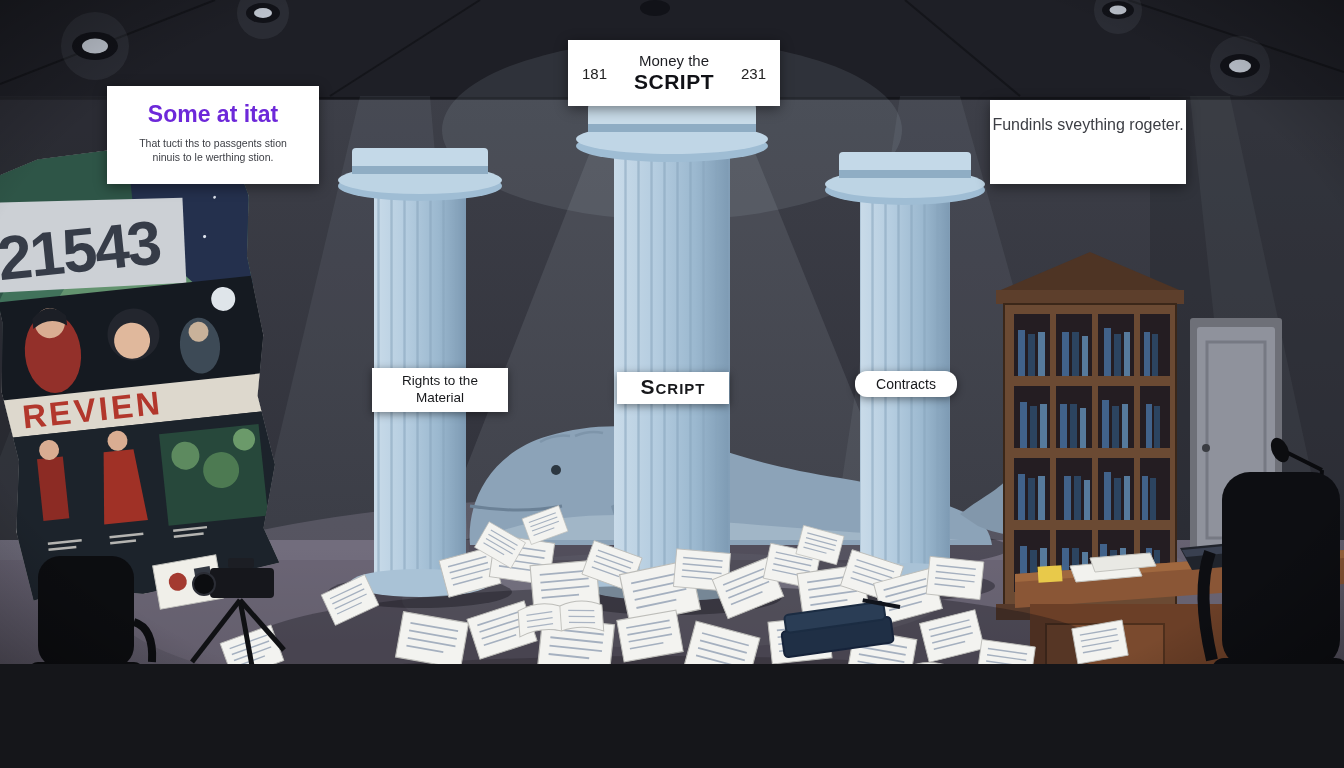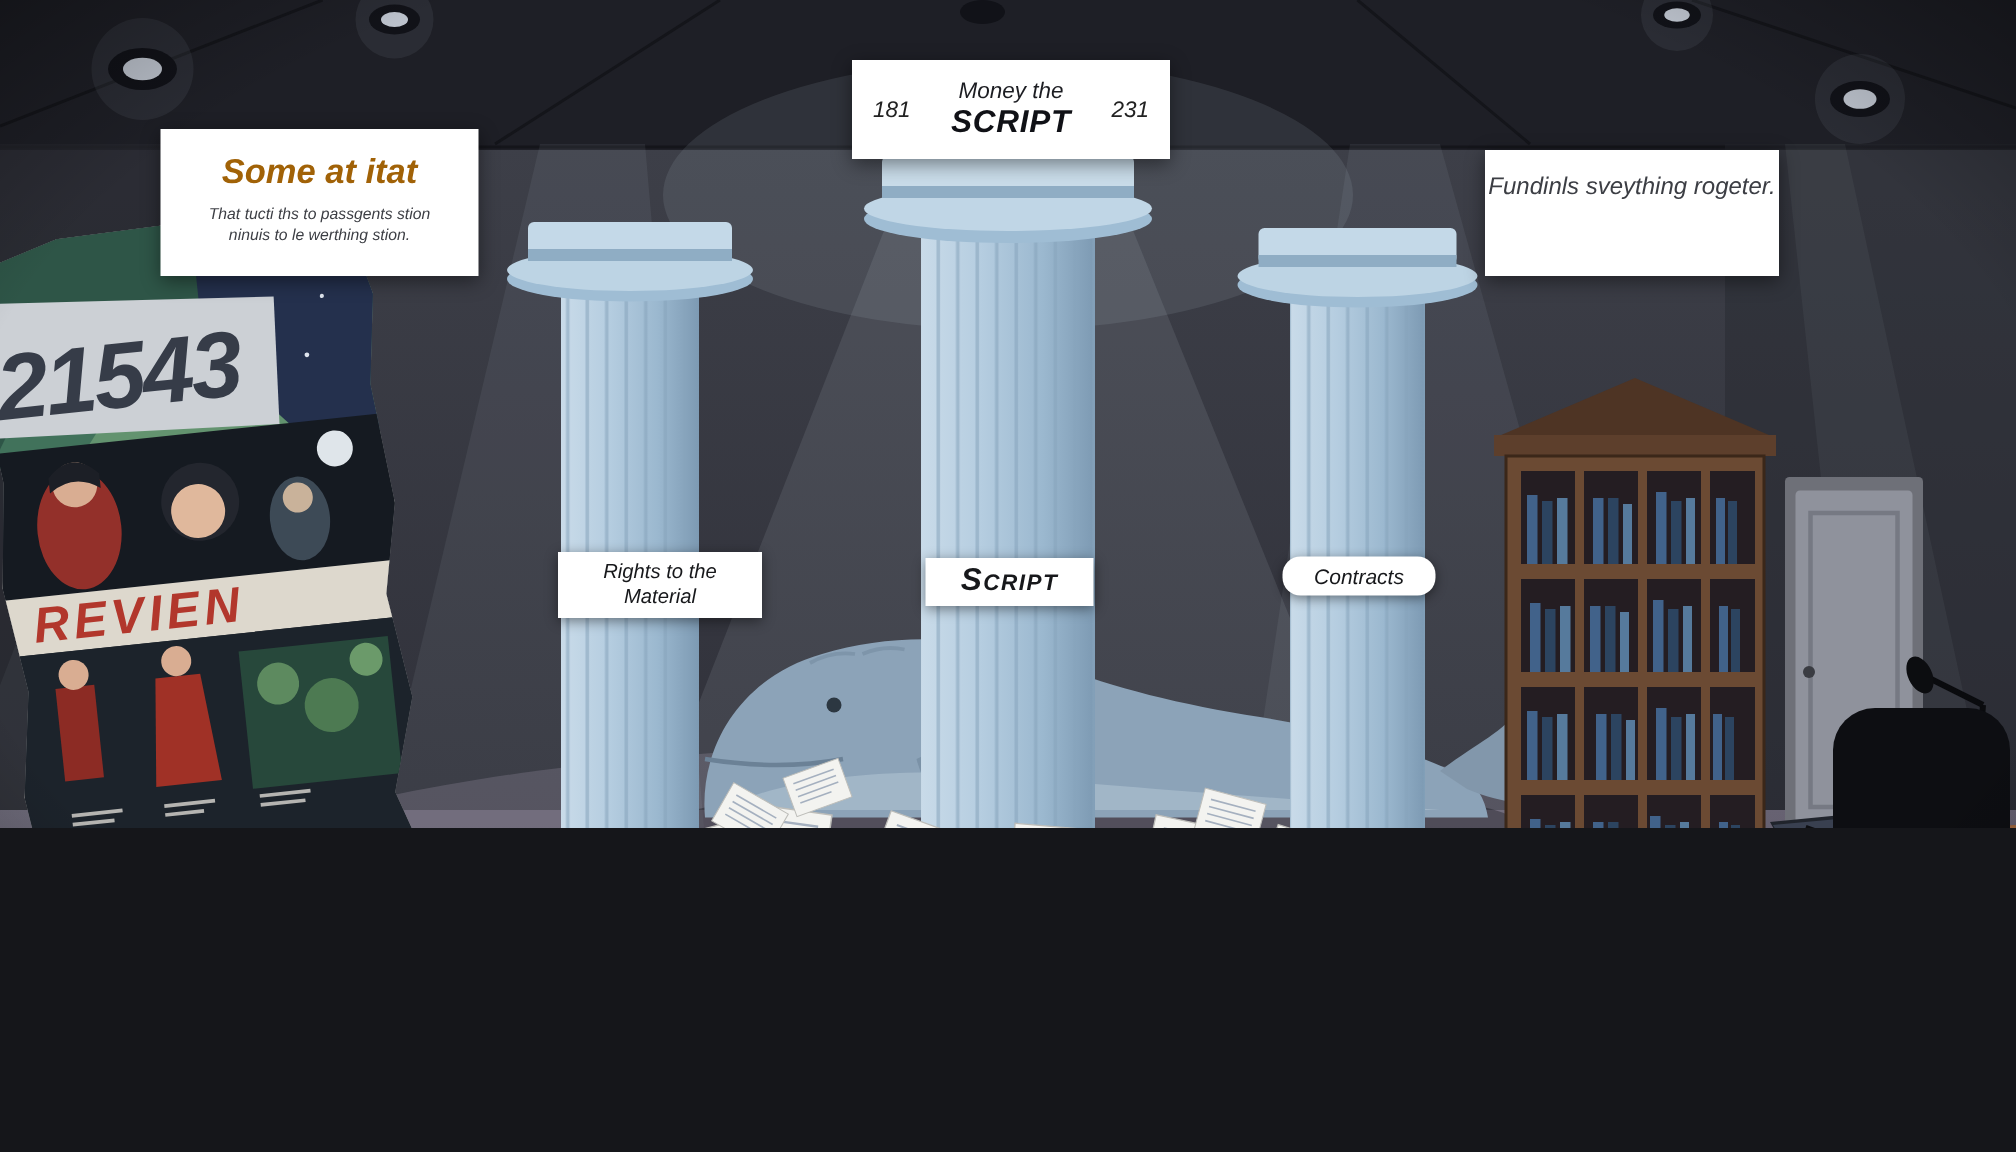--- a/index.html
+++ b/index.html
@@ -1,32 +1,32 @@
 <!DOCTYPE html>
 <html><head>
 <meta charset="utf-8">
 <style>
   html,body{margin:0;padding:0;background:#15161a;}
   .stage{
-    position:relative;width:1344px;height:552px;overflow:hidden;
-    background:#2e2f36;font-family:"Liberation Sans",sans-serif;font-style:italic;
+    position:relative;width:1344px;height:664px;overflow:hidden;
+    background:#2e2f36;font-family:"Liberation Sans",sans-serif;
   }
   .stage svg{position:absolute;left:0;top:0;}
   .card{
     position:absolute;background:#ffffff;color:#17181b;
     box-shadow:0 3px 12px rgba(0,0,0,.45);
     font-family:"Liberation Sans",sans-serif;z-index:5;
   }
   .card-produce{left:568px;top:40px;width:212px;height:66px;display:flex;align-items:center;justify-content:space-between;padding:0 14px;box-sizing:border-box;}
   .card-produce .num{font-size:15px;color:#222;}
   .card-produce .mid{text-align:center;line-height:1.12;}
   .card-produce .t1{font-size:15px;color:#1c1d22;}
   .card-produce .t2{font-size:21px;font-weight:bold;letter-spacing:.5px;color:#101116;}
   .card-some{left:107px;top:86px;width:212px;height:98px;text-align:center;padding-top:15px;box-sizing:border-box;}
-  .card-some .ttl{font-size:23px;font-weight:bold;margin:0 0 9px;color:#a16207;}
+  .card-some .ttl{font-size:23px;font-weight:bold;margin:0 0 9px;color:#6d28d9;}
   .card-some .bd{font-size:10.5px;margin:2px 0;color:#3c3e44;}
   .card-money{left:990px;top:100px;width:196px;height:84px;text-align:center;box-sizing:border-box;padding-top:16px;}
   .card-money .ttl{font-size:23px;font-weight:bold;margin:0 0 10px;color:#101116;}
   .card-money .bd{font-size:16px;color:#3c3e44;}
   .plabel{
     position:absolute;background:#ffffff;color:#17181b;text-align:center;
     box-shadow:0 2px 8px rgba(0,0,0,.45);z-index:5;
   }
   .plabel-rights{left:372px;top:368px;width:108px;padding:5px 14px;font-size:13.5px;line-height:1.25;}
   .plabel-script{left:617px;top:372px;width:112px;padding:3px 0 5px;font-size:21px;font-weight:bold;font-variant:small-caps;letter-spacing:1px;}

